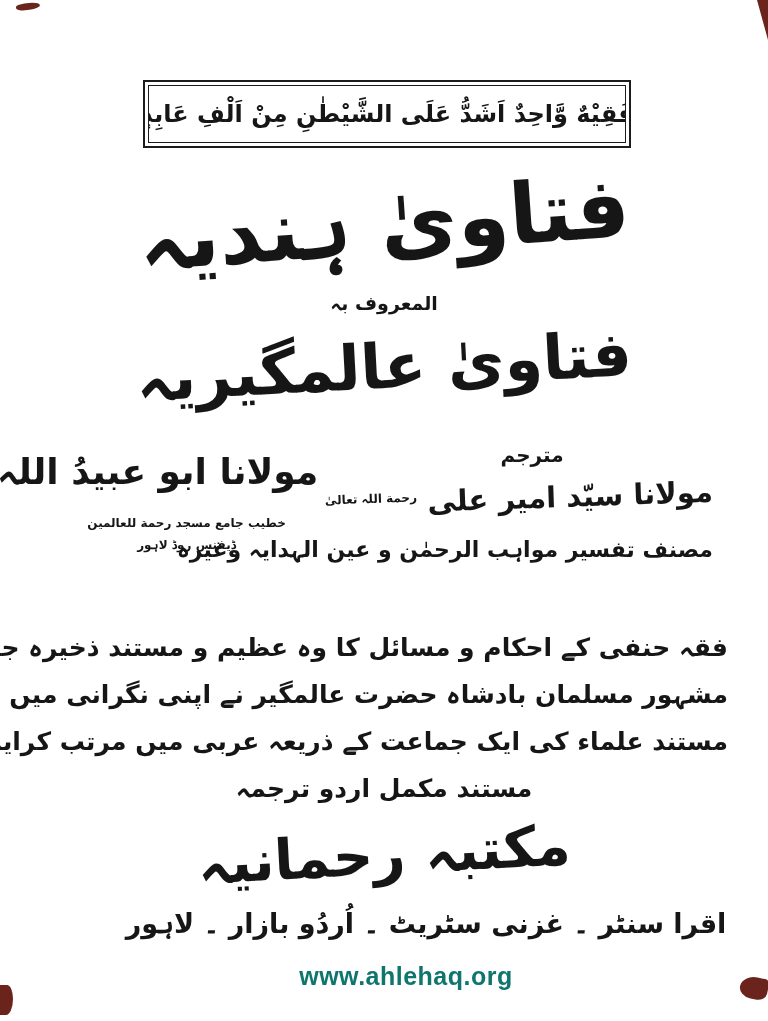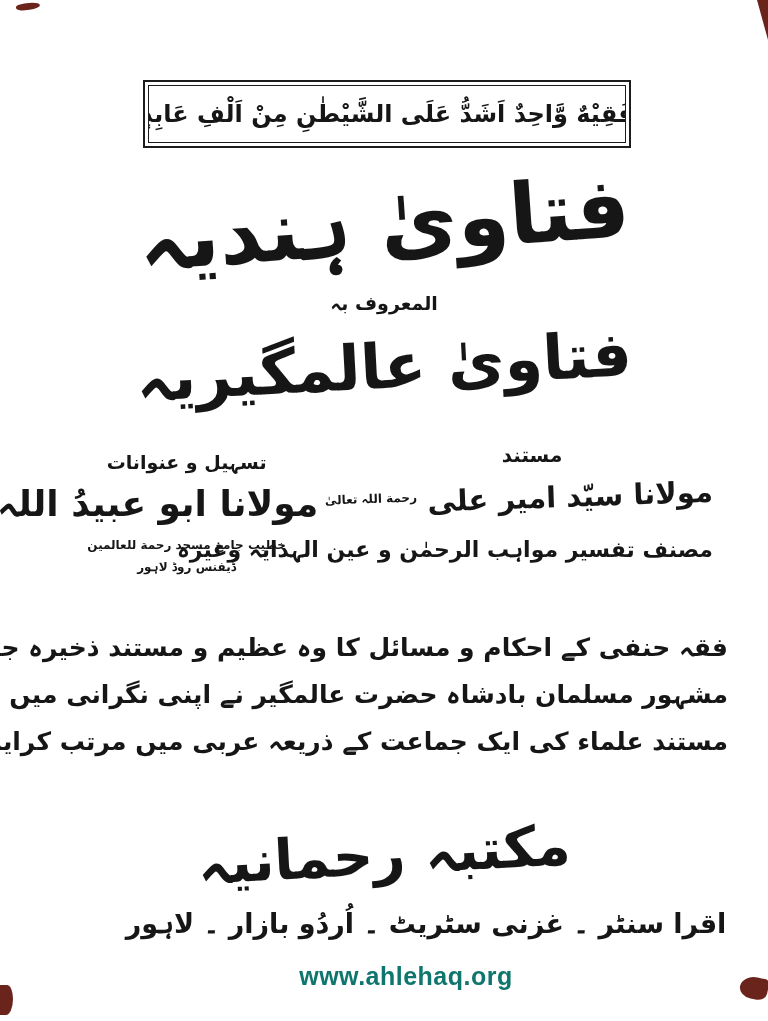--- a/index.html
+++ b/index.html
@@ -73,21 +73,21 @@
   }
   .author-credit {
     margin-top: 22px;
     font-size: 22px; font-weight: 600; white-space: nowrap;
     direction: rtl;
     text-align: center;
   }
   .editor-block { width: 40%; text-align: center; padding-top: 8px; }
   .editor-heading { font-size: 19px; font-weight: bold; margin-bottom: 10px; }
   .editor-name { font-size: 36px; font-weight: bold; white-space: nowrap; }
-  .editor-role { font-size: 12px; font-weight: bold; margin-top: 14px; }
+  .editor-role { font-size: 12px; font-weight: bold; margin-top: 24px; }
   .editor-role + .editor-role { margin-top: 8px; text-align: center; }
 
   
   .description {
     top: 624px; left: 40px; right: 40px;
     text-align: center;
     font-size: 25px; font-weight: 600;
     line-height: 47px;
     direction: rtl;
   }
@@ -152,41 +152,41 @@
 
   <div class="abs main-title">فتاویٰ ہندیہ</div>
 
   <div class="abs known-as">المعروف بہ</div>
 
   <div class="abs subtitle">فتاویٰ عالمگیریہ</div>
 
   <div class="abs author-row">
 
     <div class="translator-block">
-      <div class="translator-heading">مستند</div>
+      <div class="translator-heading">مترجم</div>
       <div class="translator-name">
         <span>مولانا سیّد امیر علی</span>
         <span class="translator-honorific">رحمة اللہ تعالیٰ</span>
       </div>
       <div class="author-credit">مصنف تفسیر مواہب الرحمٰن و عین الہدایہ وغیرہ</div>
     </div>
 
     <div class="editor-block">
-      <div class="editor-heading">تسہیل و عنوانات</div>
       <div class="editor-name">مولانا ابو عبیدُ اللہ</div>
       <div class="editor-role">خطیب جامع مسجد رحمة للعالمین</div>
       <div class="editor-role">ڈیفنس روڈ لاہور</div>
     </div>
 
   </div>
 
   <div class="abs description">
     <div class="line">فقہ حنفی کے احکام و مسائل کا وہ عظیم و مستند ذخیرہ جو ہندوستان کے</div>
     <div class="line">مشہور مسلمان بادشاہ حضرت عالمگیر نے اپنی نگرانی میں ملک کے</div>
     <div class="line">مستند علماء کی ایک جماعت کے ذریعہ عربی میں مرتب کرایا تھا اس کا</div>
+    <div class="line">مستند مکمل اردو ترجمہ</div>
   </div>
 
   <div class="abs publisher-name">مکتبہ رحمانیہ</div>
   <div class="abs publisher-address">اقرا سنٹر ۔ غزنی سٹریٹ ۔ اُردُو بازار ۔ لاہور</div>
 
   <div class="abs watermark" style="color: #0f766e; padding-left: 22px;">www.ahlehaq.org</div>
 
   <div class="artifact artifact-top-left" style="background: rgb(107, 36, 28); border-top-color: rgb(107, 36, 28);"></div>
   <div class="artifact artifact-top-right" style="background: transparent; border-top-color: rgb(107, 36, 28);"></div>
   <div class="artifact artifact-bottom-left" style="background: rgb(107, 36, 28); border-top-color: rgb(107, 36, 28);"></div>

